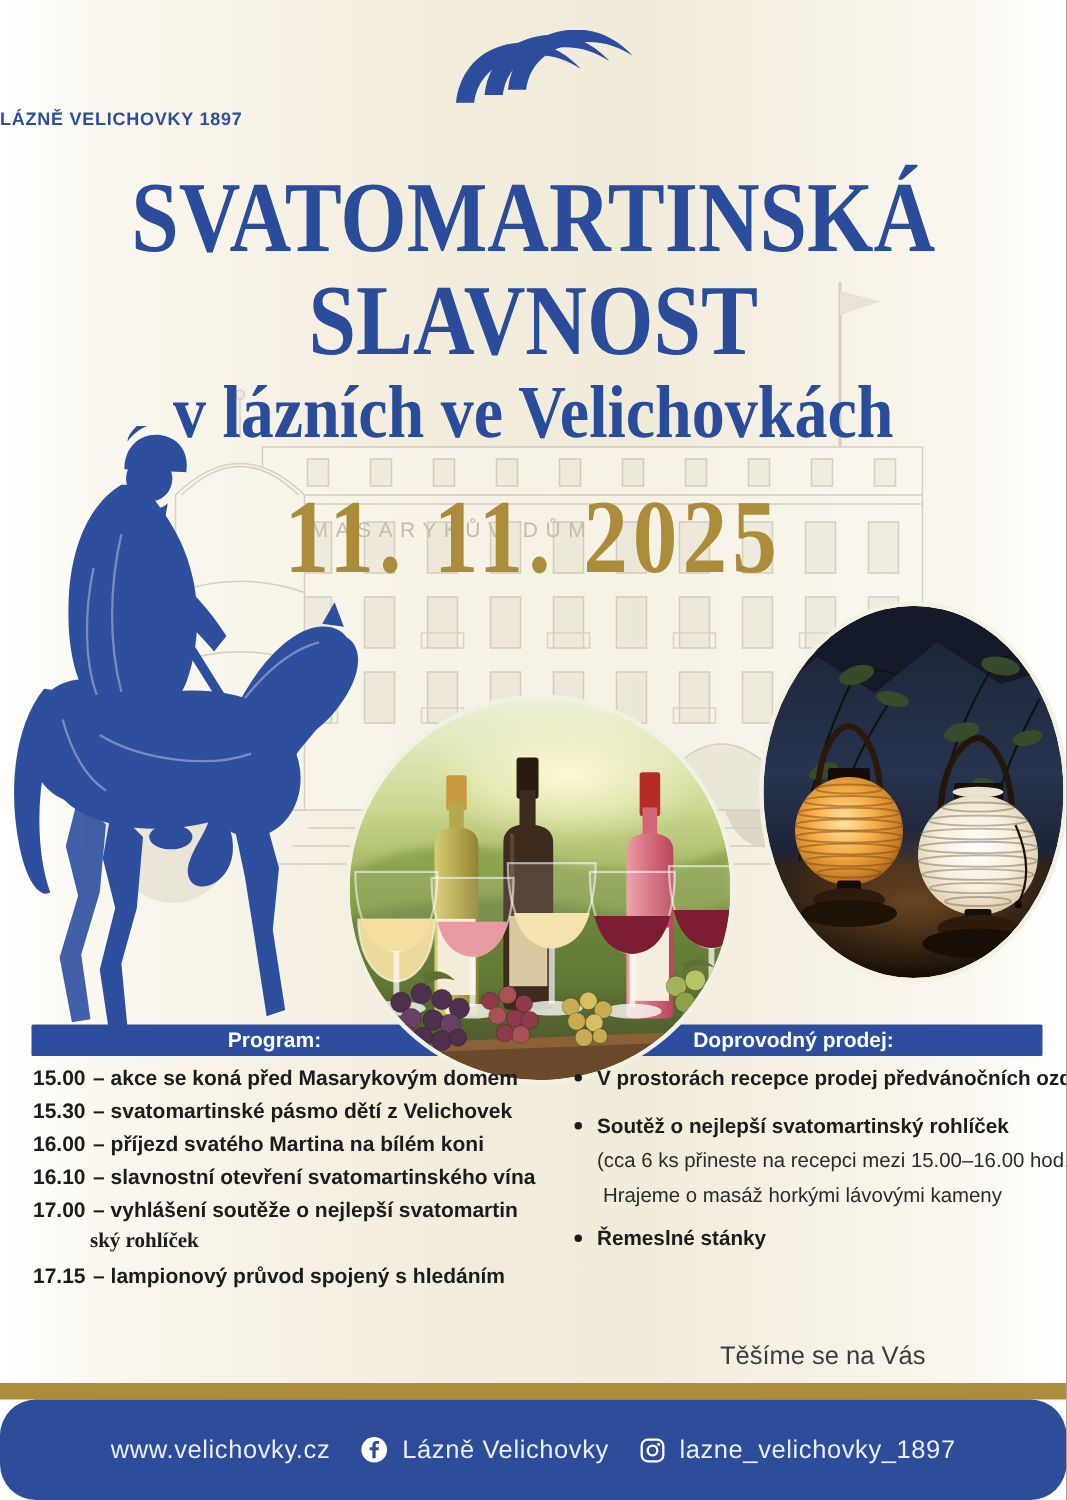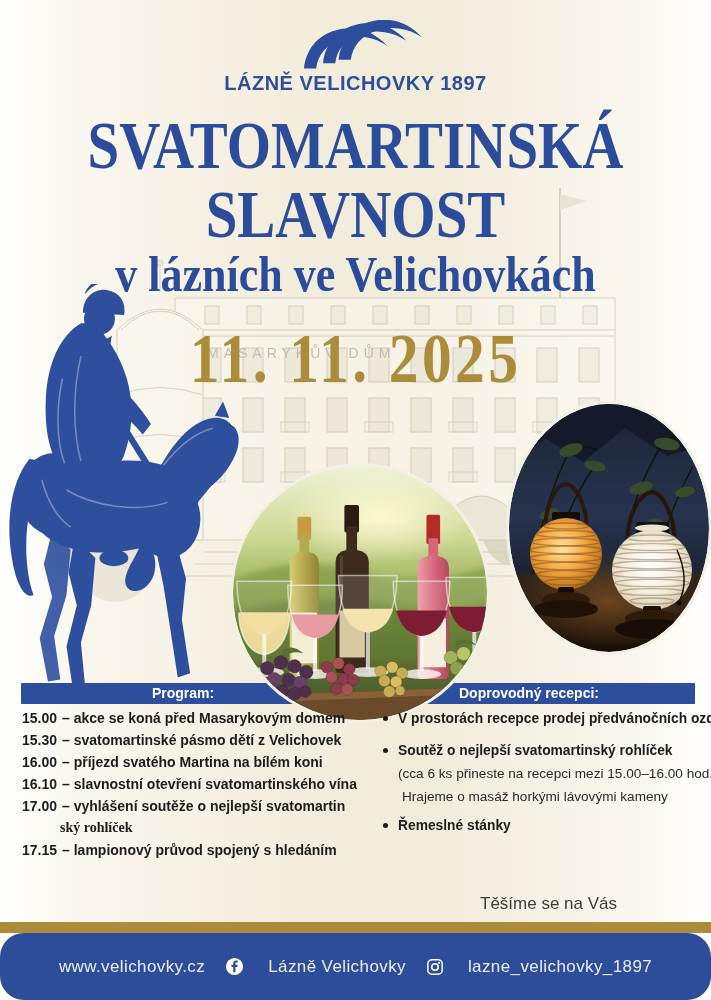--- a/index.html
+++ b/index.html
@@ -11,22 +11,22 @@
       linear-gradient(90deg,#ffffff 0%, #faf7ef 10%, #f3eddd 40%, #f1ebda 60%, #faf7ef 90%, #ffffff 100%);
     font-family:"Liberation Sans", sans-serif;
   }
   
   .bg-building { position:absolute; left:55px; top:180px; width:600px; height:560px; opacity:.5; z-index:1; }
   
   .knight { position:absolute; left:-6px; top:284px; width:248px; height:412px; z-index:2; }
   
   .logo-icon { position:absolute; left:286px; top:20px; width:140px; height:52px; z-index:3; }
   .logo-text {
-    position:absolute; left:0; top:72px; width:711px; text-align:center;
-    color:#2d4e9c; font-weight:bold; font-size:20px; letter-spacing:.5px; z-index:3;
+    position:absolute; left:0; top:72px; width:711px; text-align:left;
+    color:#2d4e9c; font-weight:bold; font-size:12px; letter-spacing:.5px; z-index:3;
   }
   
   .title-line { position:absolute; left:0; width:711px; text-align:center; color:#2b4c9b;
     font-family:"Liberation Serif", serif; font-weight:bold; line-height:1; z-index:3; }
   .title-1 { top:112px; font-size:67px; transform:scaleX(.85); transform-origin:center; }
   .title-2 { top:181px; font-size:67px; transform:scaleX(.85); transform-origin:center; }
   .title-3 { top:249px; font-size:50px; transform:scaleX(.88); transform-origin:center; }
   .date-line { position:absolute; left:0; top:324px; width:711px; text-align:center;
     color:#ab8c3a; font-family:"Liberation Serif", serif; font-weight:bold; font-size:70px;
     line-height:1; letter-spacing:4px; transform:scaleX(.85); transform-origin:center; z-index:3; }
@@ -51,21 +51,21 @@
   .side-item .dot { position:absolute; left:2px; top:7px; width:5px; height:5px; border-radius:50%; background:#1c1c1c; }
   .side-note { font-size:13.6px; font-weight:normal; line-height:23px; color:#2a2a2a; white-space:nowrap; }
   .side-note.indent { padding-left:4px; }
   .note-block { margin-top:2px; margin-bottom:8px; }
   
   .closing { position:absolute; left:480px; top:894px; font-size:17px; color:#3c3c3c; z-index:6; }
   
   .gold-stripe { position:absolute; left:0; top:922px; width:711px; height:11px; background:#ab8c3a; z-index:7; }
   .footer { position:absolute; left:0; top:933px; width:711px; height:67px; background:#2d4d9b; z-index:7;
     display:flex; align-items:center; justify-content:center; gap:20px; color:#e9edf6; font-size:17px; letter-spacing:.4px;border-radius:24px; }
-  .footer .soc { display:flex; align-items:center; gap:24px;justify-content:center; }
+  .footer .soc { display:flex; align-items:center; gap:9px;justify-content:center; }
   .footer svg { display:block; }
 </style>
 </head>
 <body>
 
 <div class="poster">
 
   <svg class="bg-building" viewBox="0 0 600 560" aria-hidden="true">
     <g stroke="#b3ae9e" stroke-width="1" fill="none">
 
@@ -224,21 +224,21 @@
 
   <div class="title-line title-1">SVATOMARTINSKÁ</div>
   <div class="title-line title-2">SLAVNOST</div>
   <div class="title-line title-3">v lázních ve Velichovkách</div>
   <div class="date-line">11. 11. 2025</div>
 
   <div class="bar bar-left">
     <span>Program:</span>
   </div>
   <div class="bar bar-right">
-    <span>Doprovodný recepci:</span>
+    <span>Doprovodný prodej:</span>
   </div>
 
   <div class="photo-circle wine-circle">
     <svg viewBox="0 0 260 260" aria-hidden="true">
       <defs>
         <linearGradient id="vineBg" x1="0" y1="0" x2="0" y2="1">
           <stop offset="0" stop-color="#eef2d8"></stop>
             <stop offset=".28" stop-color="#cdd892"></stop>
           <stop offset=".52" stop-color="#96ad55"></stop>
             <stop offset=".72" stop-color="#5f7433"></stop>

